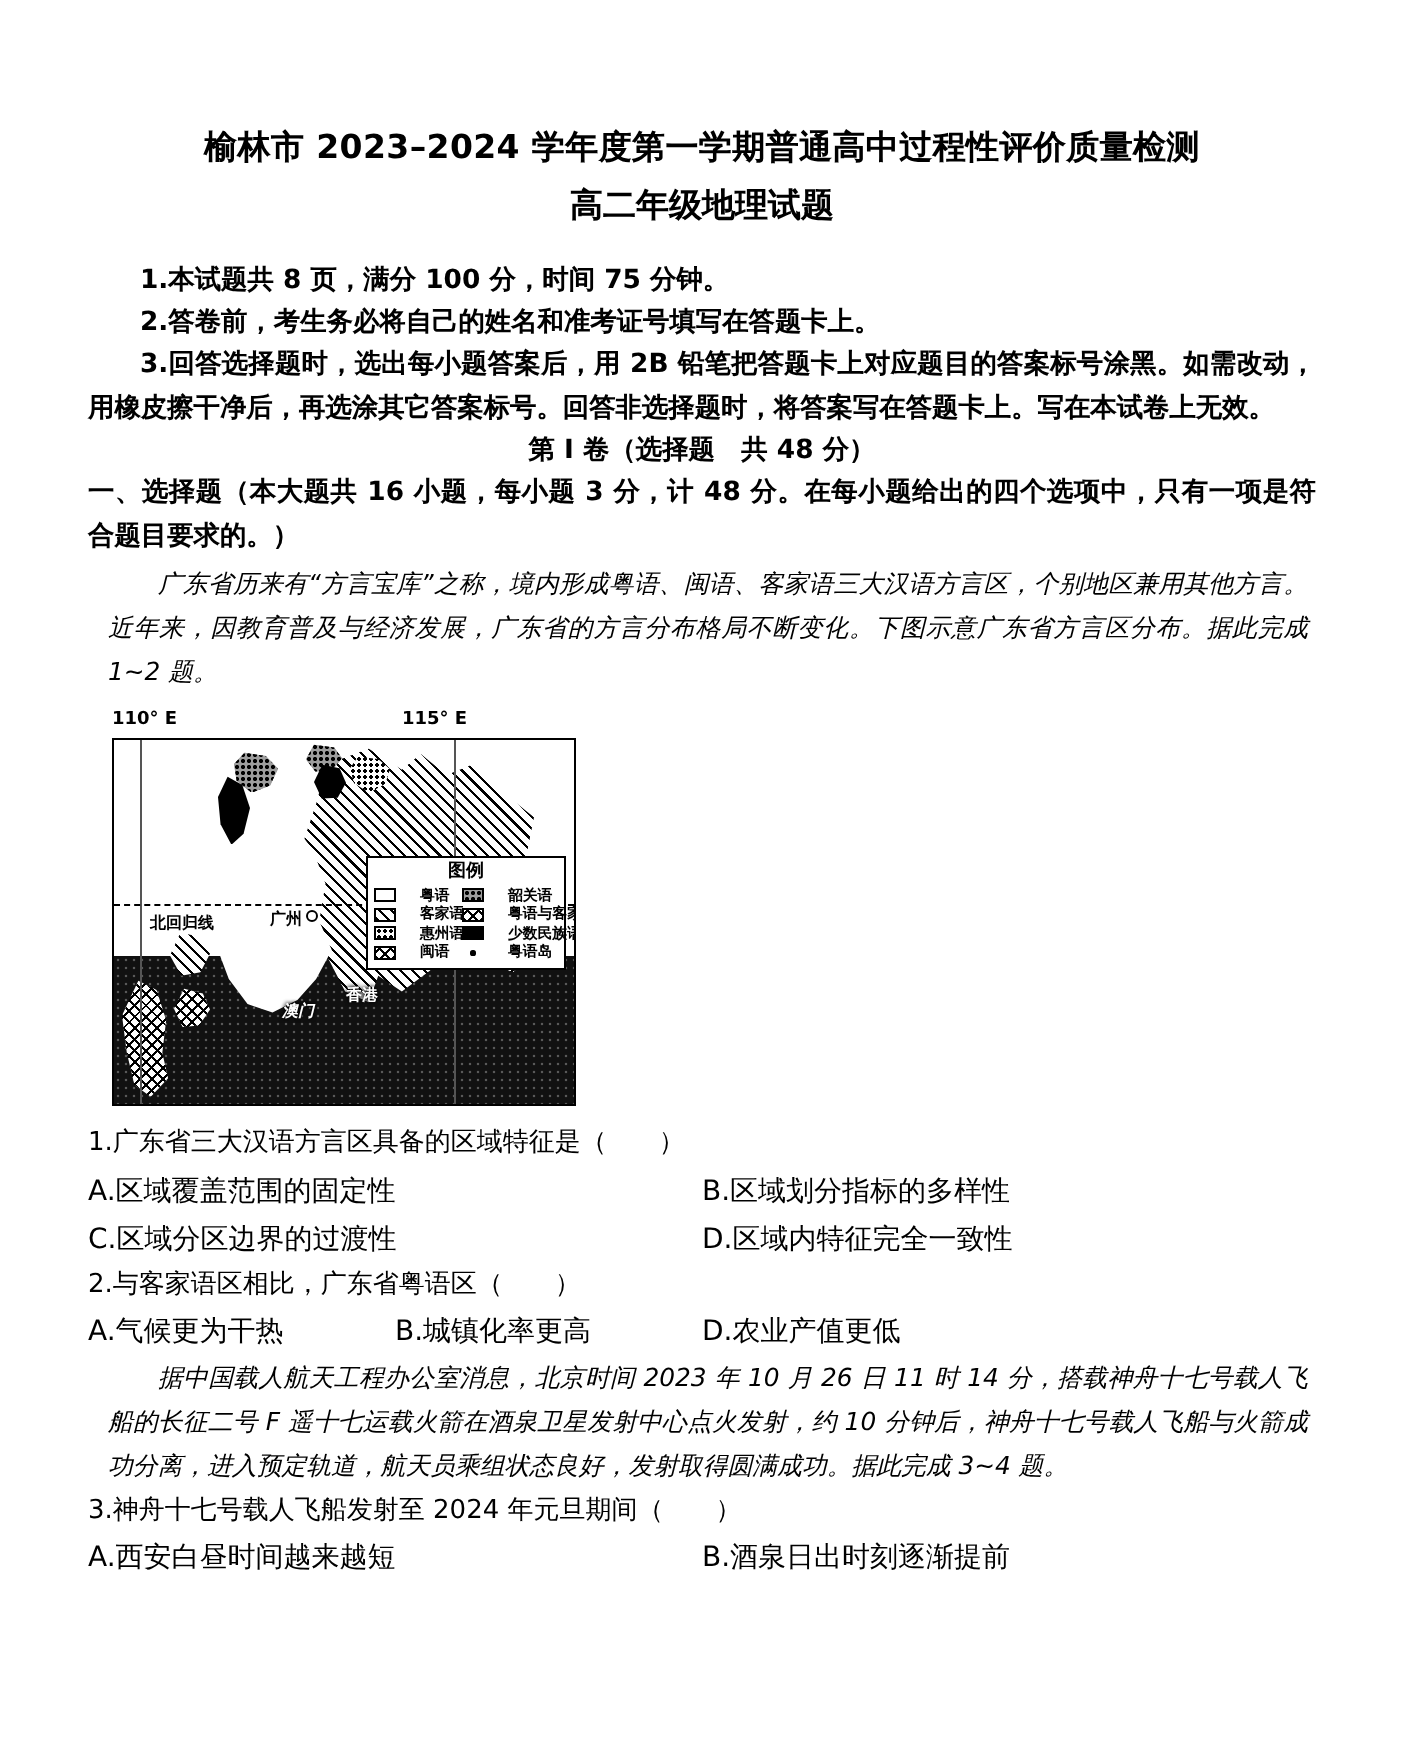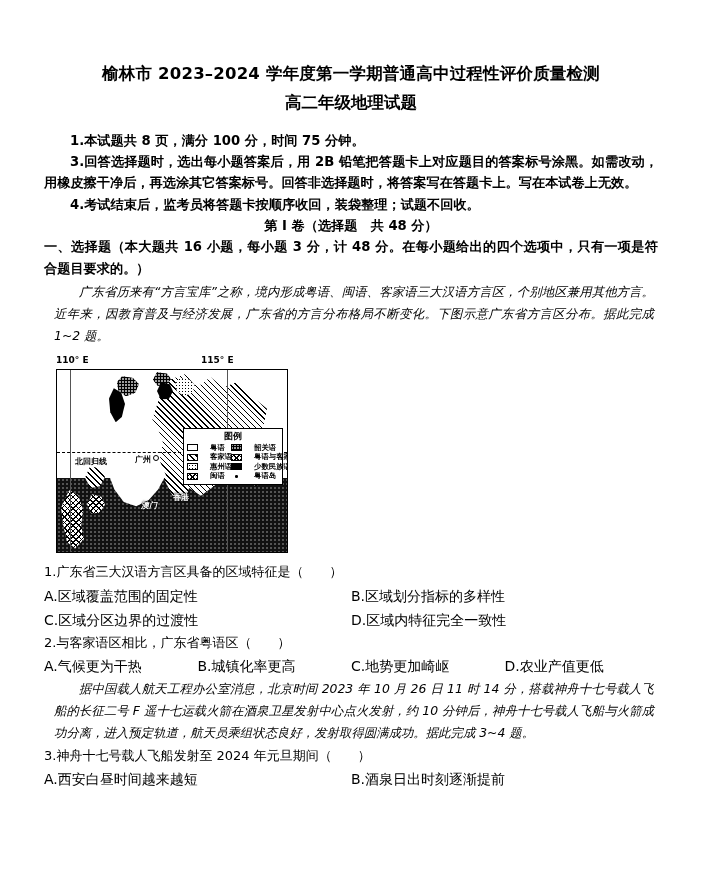--- a/index.html
+++ b/index.html
@@ -279,22 +279,22 @@
 </head>
 <body>
 
 <div class="page">
   <div class="content">
 
     <div class="title-main">榆林市 2023–2024 学年度第一学期普通高中过程性评价质量检测</div>
     <div class="title-sub">高二年级地理试题</div>
 
     <p class="note-item">1.本试题共 8 页，满分 100 分，时间 75 分钟。</p>
+    <p class="note-item">2.答卷前，考生务必将自己的姓名和准考证号填写在答题卡上。</p>
     <p class="note-item">3.回答选择题时，选出每小题答案后，用 2B 铅笔把答题卡上对应题目的答案标号涂黑。如需改动，用橡皮擦干净后，再选涂其它答案标号。回答非选择题时，将答案写在答题卡上。写在本试卷上无效。</p>
-    <p class="note-item">4.考试结束后，监考员将答题卡按顺序收回，装袋整理；试题不回收。</p>
 
     <div class="volume-heading">第 I 卷（选择题　共 48 分）</div>
     <div class="section-heading">一、选择题（本大题共 16 小题，每小题 3 分，计 48 分。在每小题给出的四个选项中，只有一项是符合题目要求的。）</div>
 
     <p class="stimulus">广东省历来有“方言宝库”之称，境内形成粤语、闽语、客家语三大汉语方言区，个别地区兼用其他方言。近年来，因教育普及与经济发展，广东省的方言分布格局不断变化。下图示意广东省方言区分布。据此完成 1~2 题。</p>
 
     <div class="figure">
       <div class="map-wrap">
 
         <div class="lon-label lon-110">110° E</div>
@@ -407,21 +407,20 @@
     </div>
     <div class="options-row two-col">
       <span class="opt">C.区域分区边界的过渡性</span>
       <span class="opt">D.区域内特征完全一致性</span>
     </div>
 
     <p class="question-stem">2.与客家语区相比，广东省粤语区（　　）</p>
     <div class="options-row four-col">
       <span class="opt">A.气候更为干热</span>
       <span class="opt">B.城镇化率更高</span>
-      <span class="opt">C.地势更加崎岖</span>
       <span class="opt">D.农业产值更低</span>
     </div>
 
     <p class="stimulus">据中国载人航天工程办公室消息，北京时间 2023 年 10 月 26 日 11 时 14 分，搭载神舟十七号载人飞船的长征二号 F 遥十七运载火箭在酒泉卫星发射中心点火发射，约 10 分钟后，神舟十七号载人飞船与火箭成功分离，进入预定轨道，航天员乘组状态良好，发射取得圆满成功。据此完成 3~4 题。</p>
 
     <p class="question-stem">3.神舟十七号载人飞船发射至 2024 年元旦期间（　　）</p>
     <div class="options-row two-col">
       <span class="opt">A.西安白昼时间越来越短</span>
       <span class="opt">B.酒泉日出时刻逐渐提前</span>
     </div>

